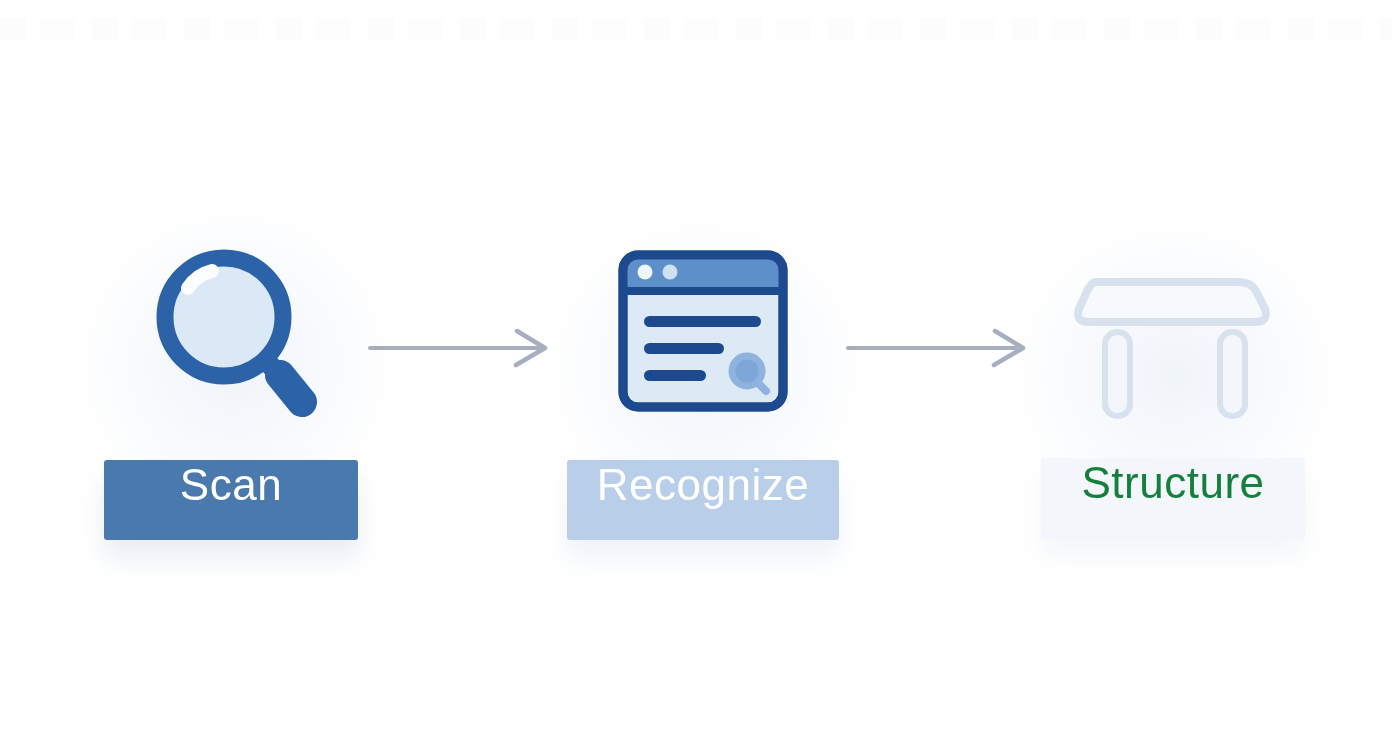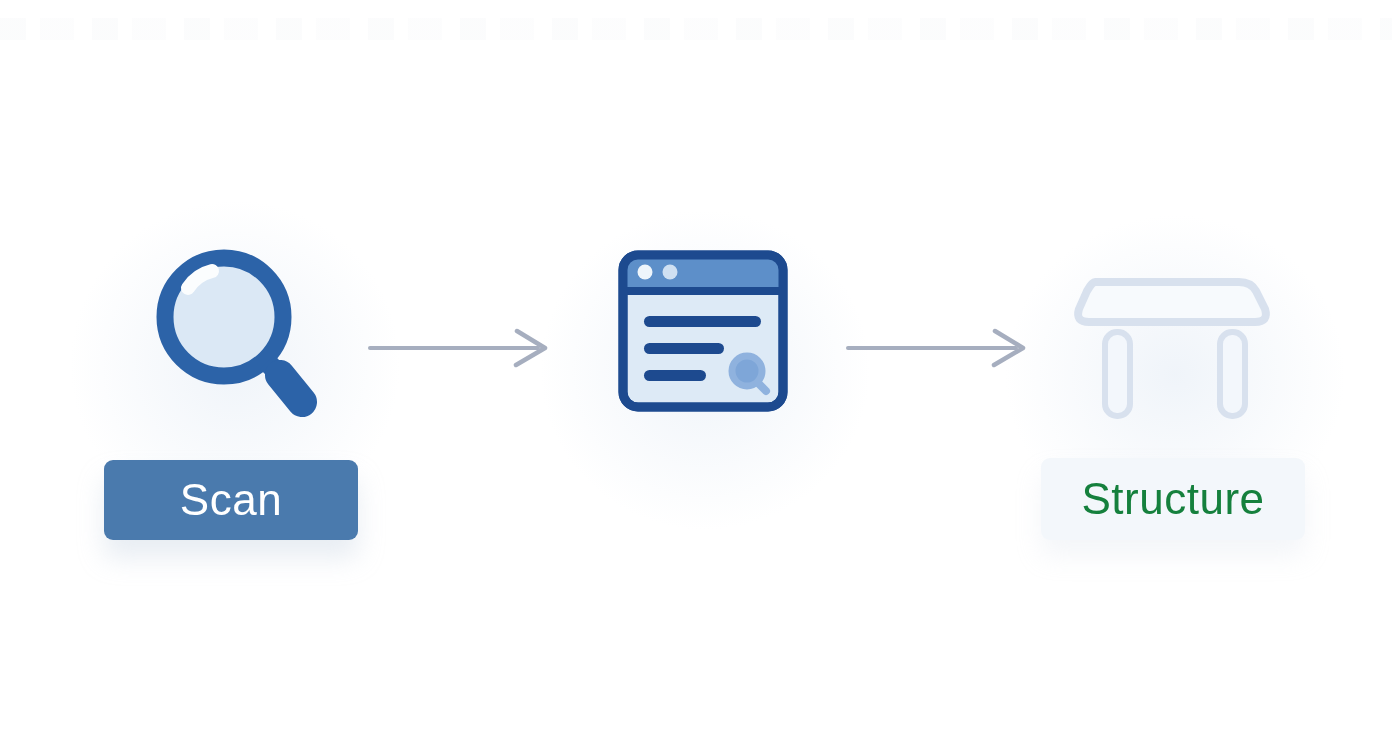--- a/index.html
+++ b/index.html
@@ -42,23 +42,23 @@
   .halo-1 { left: 70px;  top: 200px; width: 330px; height: 330px; }
   .halo-2 { left: 540px; top: 210px; width: 330px; height: 320px; }
   .halo-3 { left: 1005px; top: 215px; width: 340px; height: 320px; }
 
   .icon-wrap { position: absolute; }
 
   
   .pill {
     position: absolute;
     display: flex;
-    align-items: center;
+    align-items: flex-start;
     justify-content: center;
-    border-radius: 9px;
+    border-radius: 3px;
     font-size: 44px;
     letter-spacing: 0.5px;
     user-select: none;
   }
   .pill-scan {
     left: 104px; top: 460px; width: 254px; height: 80px;
     background: #4a7aad;
     color: #ffffff;
     box-shadow: 0 18px 26px rgba(190,203,220,0.35);
   }
@@ -134,18 +134,21 @@
       <path d="M 30 10 L 174 10 Q 186 10 191 19 L 200 37 Q 204 50 190 50 L 24 50 Q 10 50 14 37 L 22 19 Q 27 10 30 10 Z" fill="#f7fafd" stroke="#d8e1ee" stroke-width="8" stroke-linejoin="round"></path>
       <rect x="40" y="60" width="25" height="84" rx="12" fill="#f3f7fc" stroke="#d8e1ee" stroke-width="6"></rect>
       <rect x="155" y="60" width="25" height="84" rx="12" fill="#f3f7fc" stroke="#d8e1ee" stroke-width="6"></rect>
     </svg>
   </div>
 
   <div class="pill pill-scan">
     <span>Scan</span>
   </div>
 
+  <div class="pill pill-recognize">
+    <span>Recognize</span>
+  </div>
 
   <div class="pill pill-structure">
     <span>Structure</span>
   </div>
 
 </div>
 
 </body></html>

